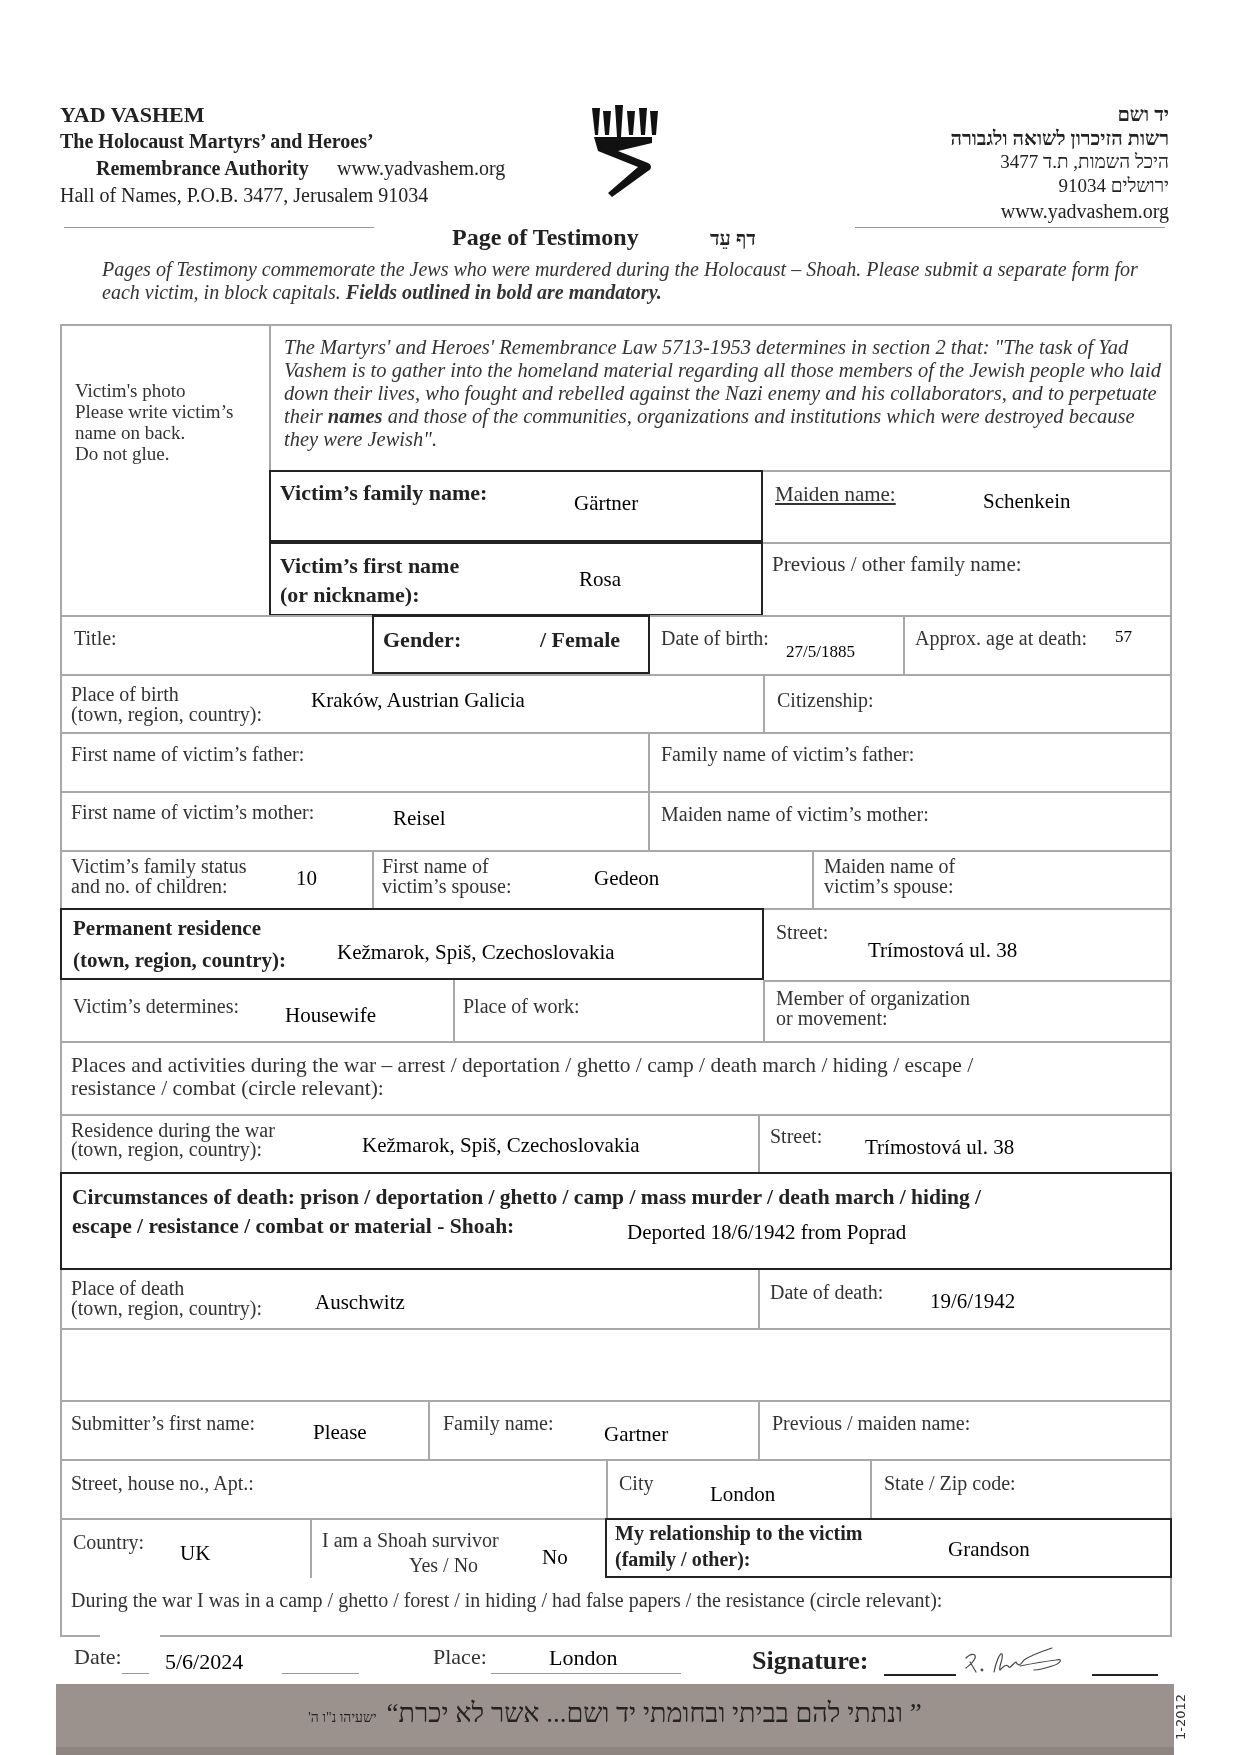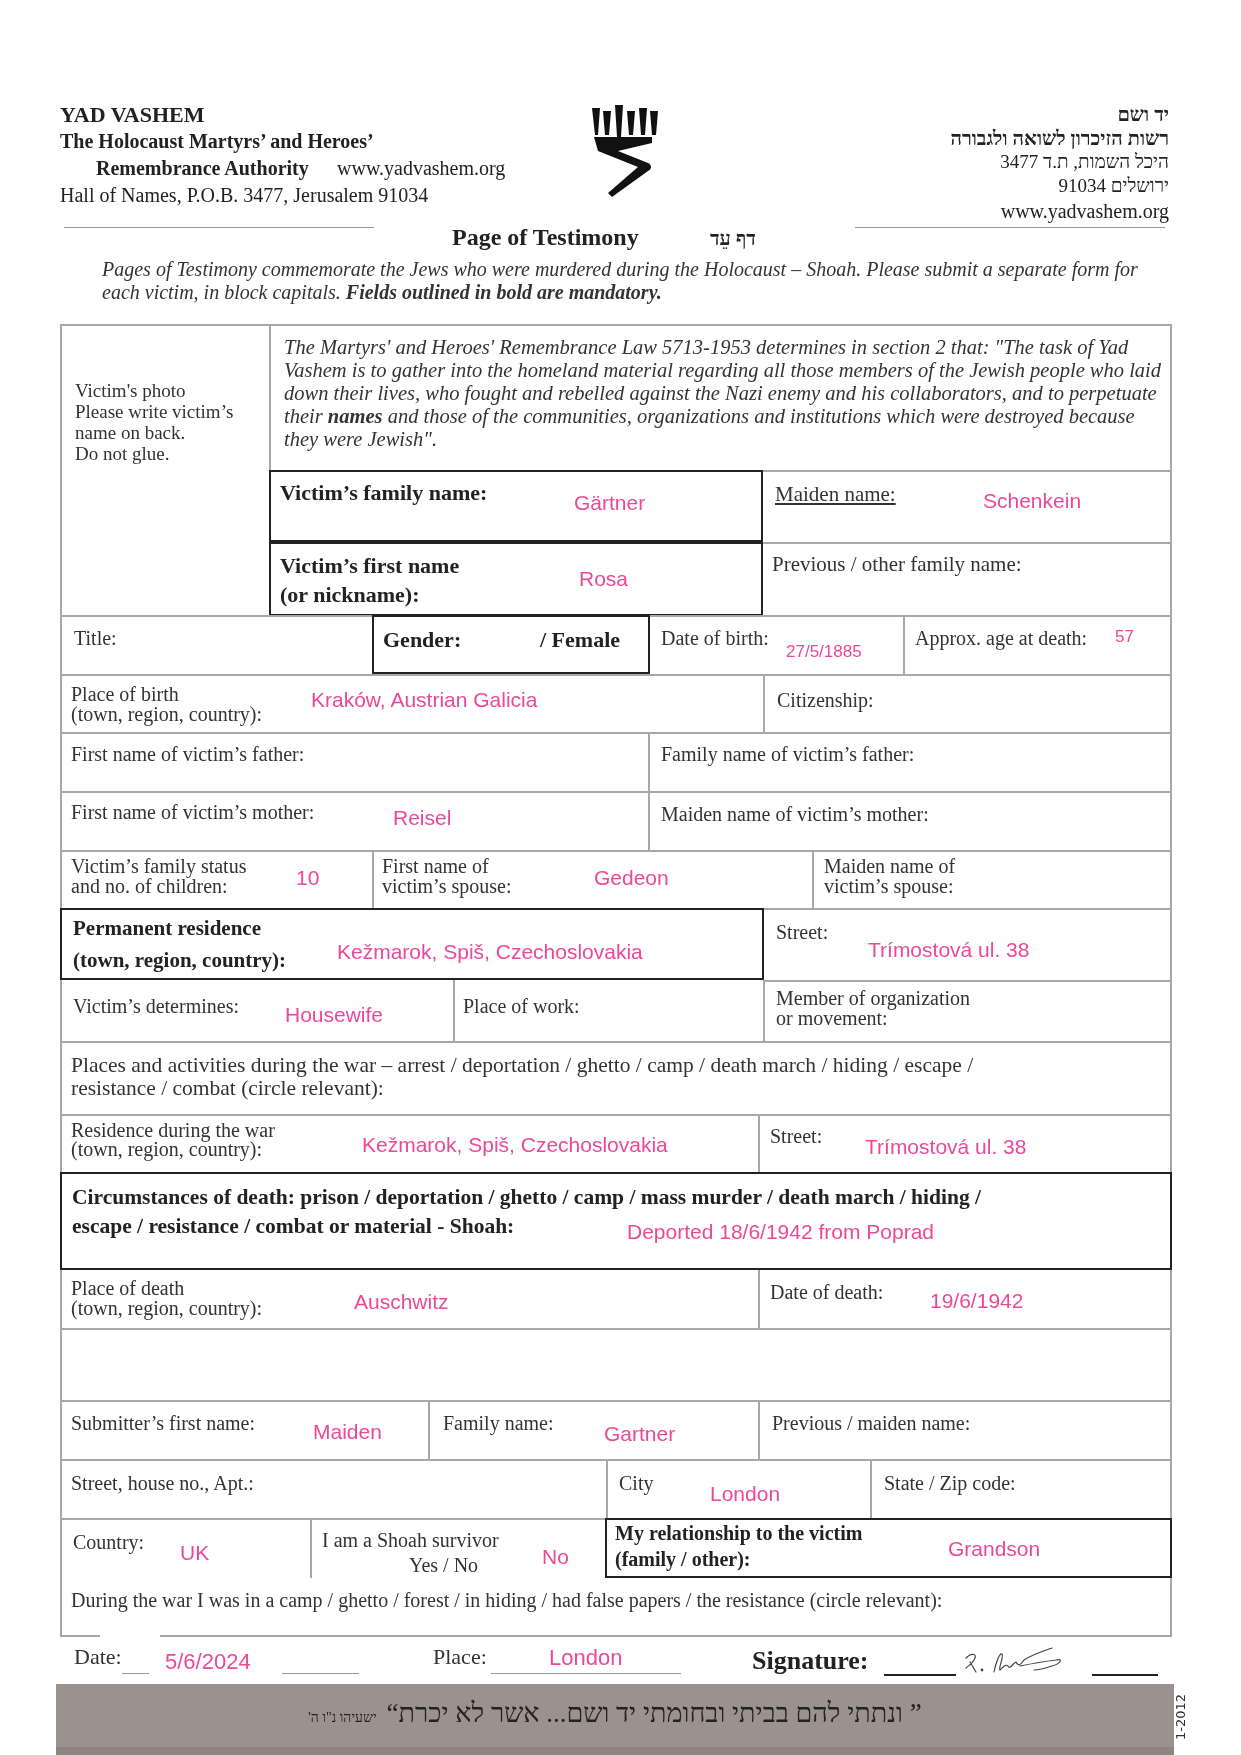--- a/index.html
+++ b/index.html
@@ -1,21 +1,21 @@
 <!DOCTYPE html>
 <html><head>
 <meta charset="utf-8">
 <style>
   * { box-sizing: border-box; margin: 0; padding: 0; }
   html, body { width: 1241px; height: 1755px; background: #ffffff; overflow: hidden; }
   body { position: relative; font-family: "Liberation Serif", serif; color: #222; }
   .abs { position: absolute; }
   .serif { font-family: "Liberation Serif", serif; }
   .sans { font-family: "DejaVu Sans", sans-serif; }
-  .fill { font-family: Liberation Sans, sans-serif; font-size: 21px; color: #ec4899; position: absolute; white-space: nowrap; }
+  .fill { font-family: Liberation Serif, serif; font-size: 21px; color: #000000; position: absolute; white-space: nowrap; }
   .lbl { font-family: "Liberation Serif", serif; font-size: 20px; color: #333; position: absolute; white-space: nowrap; line-height: 20px; }
   .blbl { font-family: "Liberation Serif", serif; font-weight: bold; font-size: 22px; color: #222; position: absolute; white-space: nowrap; }
   .hl { position: absolute; height: 2px; background: #a8a8a8; }
   .vl { position: absolute; width: 2px; background: #a8a8a8; }
   .bold-box { position: absolute; border: 2.5px solid #222; }
   .underline { position: absolute; height: 1px; background: #999; }
   .sigline { position: absolute; height: 2px; background: #222; }
 </style>
 </head>
 <body>
@@ -171,32 +171,32 @@
 <div class="lbl" style="left:770px; top:1126px;">Street:</div>
 <div class="fill" style="left:865px; top:1135px;">Trímostová ul. 38</div>
 
 <div class="bold-box" style="left:60px; top:1172px; width:1112px; height:98px;"></div>
 <div class="blbl" style="left:72px; top:1185px; font-size:21.5px;">Circumstances of death: prison / deportation / ghetto / camp / mass murder / death march / hiding /</div>
 <div class="blbl" style="left:72px; top:1214px; font-size:21.5px;">escape / resistance / combat or material - Shoah:</div>
 <div class="fill" style="left:627px; top:1220px;">Deported  18/6/1942 from Poprad</div>
 
 <div class="lbl" style="left:71px; top:1278px;">Place of death</div>
 <div class="lbl" style="left:71px; top:1298px;">(town, region, country):</div>
-<div class="fill" style="left:315px; top:1290px;margin-left:39px;">Auschwitz</div>
+<div class="fill" style="left:315px; top:1290px;">Auschwitz</div>
 <div class="vl" style="left:758px; top:1270px; height:58px;"></div>
 <div class="lbl" style="left:770px; top:1282px;">Date of death:</div>
 <div class="fill" style="left:930px; top:1289px;">19/6/1942</div>
 
 <div class="hl" style="left:60px; top:1328px; width:1112px;"></div>
 <div class="abs serif" style="left:94px; top:1336px; font-style:italic; font-size:20.5px; line-height:25px; color:#333; white-space:nowrap;">
 </div>
 
 <div class="hl" style="left:60px; top:1400px; width:1112px;"></div>
 <div class="lbl" style="left:71px; top:1413px;">Submitter’s first name:</div>
-<div class="fill" style="left:313px; top:1420px;">Maiden</div>
+<div class="fill" style="left:313px; top:1420px;">Please</div>
 <div class="vl" style="left:428px; top:1400px; height:59px;"></div>
 <div class="lbl" style="left:443px; top:1413px;">Family name:</div>
 <div class="fill" style="left:604px; top:1422px;">Gartner</div>
 <div class="vl" style="left:758px; top:1400px; height:59px;"></div>
 <div class="lbl" style="left:772px; top:1413px;">Previous / maiden name:</div>
 <div class="abs" style="left:770px; top:1436px; width:395px; height:20px;"><span></span></div>
 
 <div class="hl" style="left:60px; top:1459px; width:1112px;"></div>
 <div class="lbl" style="left:71px; top:1473px;">Street, house no., Apt.:</div>
 <div class="abs" style="left:280px; top:1465px; width:320px; height:50px;"><span></span></div>

